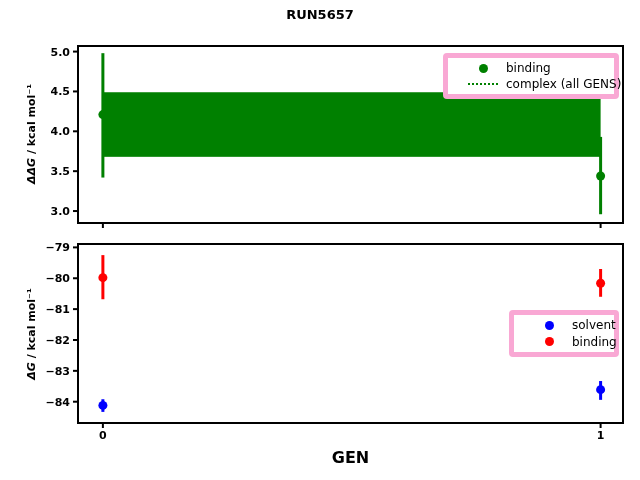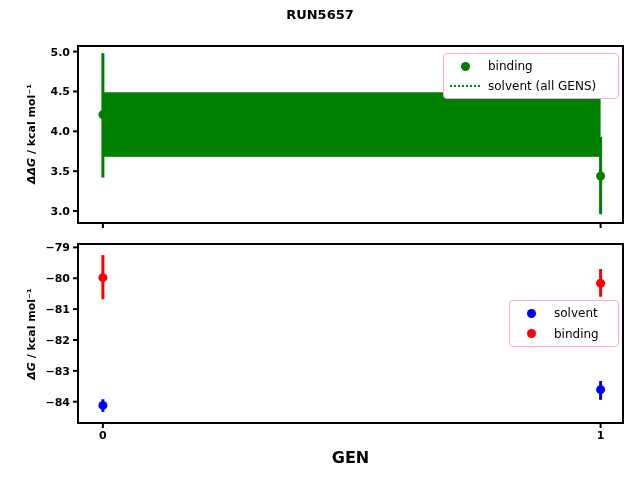--- a/index.html
+++ b/index.html
@@ -49,23 +49,23 @@
     left: 78px; top: 448px; width: 545px;
     text-align: center;
     font-size: 16px;
     font-weight: bold;
     color: #000;
   }
   .legend {
     position: absolute;
     box-sizing: border-box;
     background: #ffffff;
-    border: 1px solid #f9a8d4;
+    border: 5px solid #f9a8d4;
     border-radius: 4px;
-    padding: 2px 6px 2px 6px;
+    padding: 2px 6px 2px 20px;
     display: flex;
     flex-direction: column;
     justify-content: space-around;
   }
   .legend-row {
     display: flex;
     align-items: center;
     height: 21px;
   }
   .legend-symbol {
@@ -156,24 +156,24 @@
       <div class="legend-row">
         <span class="legend-symbol">
           <span class="legend-dot" style="background: rgb(0, 128, 0);"></span>
         </span>
         <span class="legend-label">binding</span>
       </div>
       <div class="legend-row">
         <span class="legend-symbol">
           <span class="legend-dotted-line" style="border-top-color: rgb(0, 128, 0);"></span>
         </span>
-        <span class="legend-label">solvent (all GENS)</span>
+        <span class="legend-label">complex (all GENS)</span>
       </div>
     </div>
-  <div class="legend" id="legend-1" style="left:509px; top:300px; width:110px; height:47px;">
+  <div class="legend" id="legend-1" style="left:509px; top:310px; width:110px; height:47px;">
       <div class="legend-row">
         <span class="legend-symbol">
           <span class="legend-dot" style="background: rgb(0, 0, 255);"></span>
         </span>
         <span class="legend-label">solvent</span>
       </div>
       <div class="legend-row">
         <span class="legend-symbol">
           <span class="legend-dot" style="background: rgb(255, 0, 0);"></span>
         </span>

